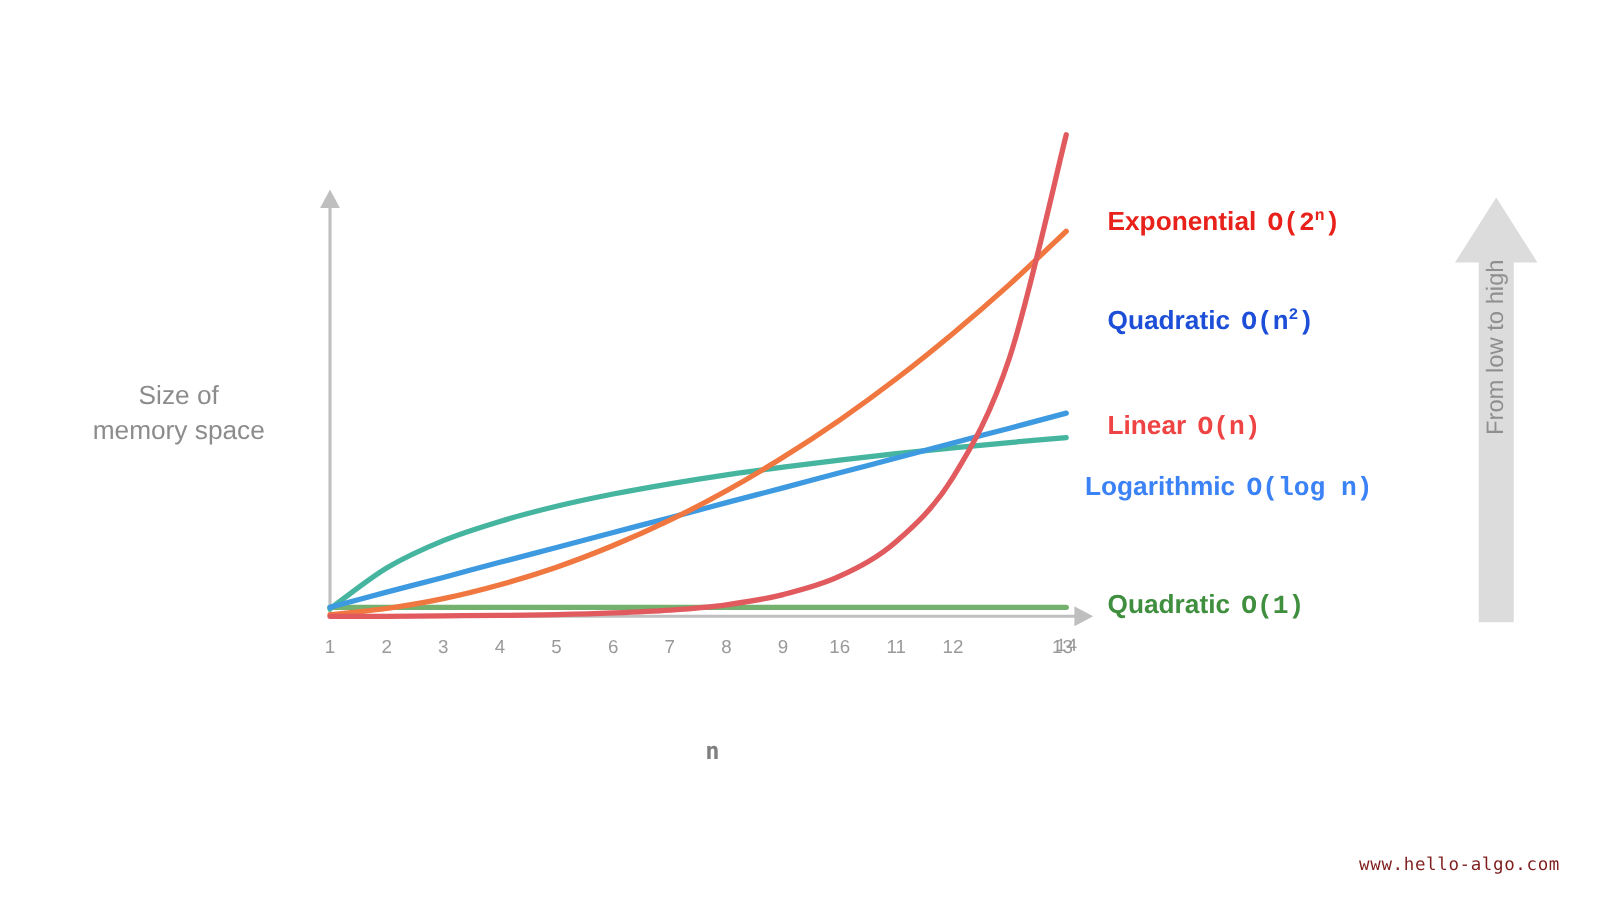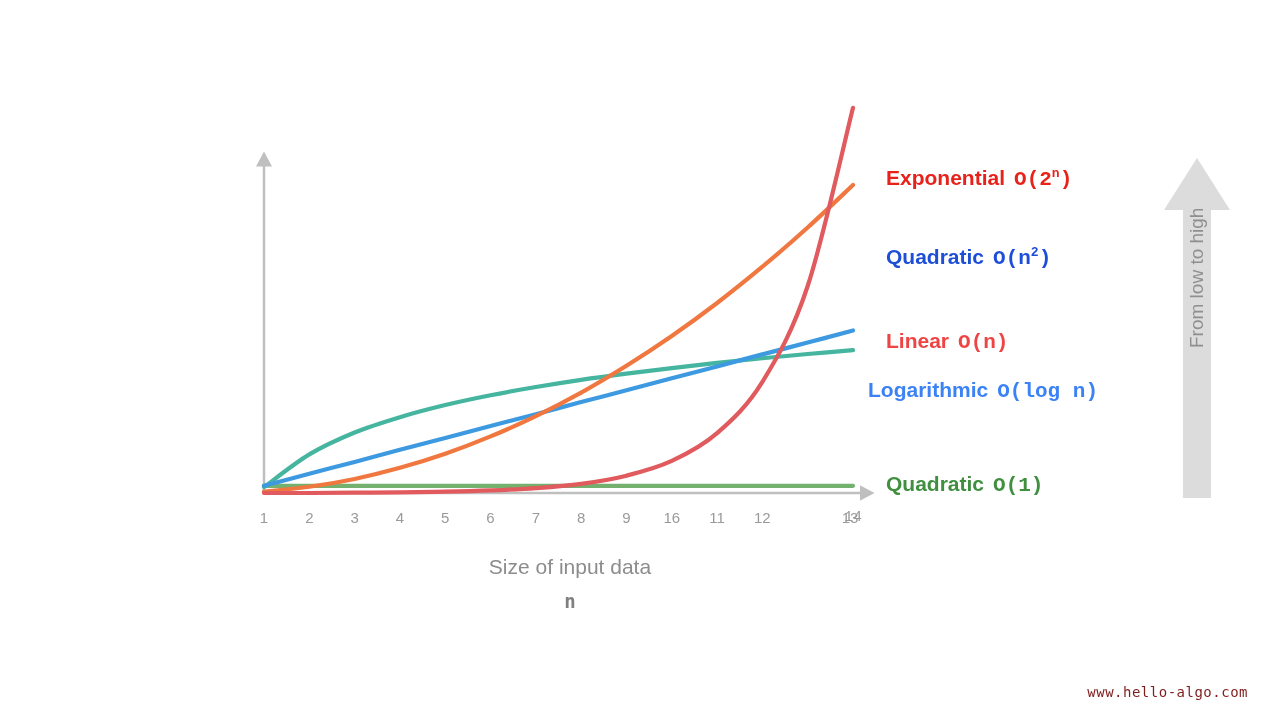--- a/index.html
+++ b/index.html
@@ -141,21 +141,21 @@
 
     <g id="series-group">
         <path d="M264.00,485.81 C271.55,485.81 294.21,485.81 309.31,485.81 C324.41,485.81 339.51,485.81 354.62,485.81 C369.72,485.81 384.82,485.81 399.92,485.81 C415.03,485.81 430.13,485.81 445.23,485.81 C460.33,485.81 475.44,485.81 490.54,485.81 C505.64,485.81 520.74,485.81 535.85,485.81 C550.95,485.81 566.05,485.81 581.15,485.81 C596.26,485.81 611.36,485.81 626.46,485.81 C641.56,485.81 656.67,485.81 671.77,485.81 C686.87,485.81 701.97,485.81 717.08,485.81 C732.18,485.81 747.28,485.81 762.38,485.81 C777.49,485.81 792.59,485.81 807.69,485.81 C822.79,485.81 845.45,485.81 853.00,485.81" fill="none" stroke="#74b06e" stroke-width="4.2" stroke-linecap="round" stroke-linejoin="round"></path>
         <path d="M264.00,487.11 C271.55,481.66 294.21,463.52 309.31,454.41 C324.41,445.31 339.51,438.72 354.62,432.50 C369.72,426.29 384.82,421.71 399.92,417.14 C415.03,412.56 430.13,408.69 445.23,405.04 C460.33,401.39 475.44,398.22 490.54,395.23 C505.64,392.23 520.74,389.61 535.85,387.05 C550.95,384.49 566.05,382.09 581.15,379.86 C596.26,377.62 611.36,375.61 626.46,373.64 C641.56,371.68 656.67,369.88 671.77,368.09 C686.87,366.29 701.97,364.49 717.08,362.85 C732.18,361.22 747.28,359.75 762.38,358.28 C777.49,356.80 792.59,355.39 807.69,354.02 C822.79,352.66 845.45,350.75 853.00,350.10" fill="none" stroke="#45b5a0" stroke-width="4.2" stroke-linecap="round" stroke-linejoin="round"></path>
         <path d="M264.00,485.81 C271.55,483.79 294.21,477.69 309.31,473.71 C324.41,469.73 339.51,465.91 354.62,461.94 C369.72,457.96 384.82,453.81 399.92,449.84 C415.03,445.86 430.13,442.04 445.23,438.06 C460.33,434.09 475.44,429.94 490.54,425.97 C505.64,421.99 520.74,418.17 535.85,414.19 C550.95,410.21 566.05,406.07 581.15,402.09 C596.26,398.12 611.36,394.30 626.46,390.32 C641.56,386.34 656.67,382.20 671.77,378.22 C686.87,374.24 701.97,370.43 717.08,366.45 C732.18,362.47 747.28,358.33 762.38,354.35 C777.49,350.37 792.59,346.56 807.69,342.58 C822.79,338.60 845.45,332.50 853.00,330.48" fill="none" stroke="#3d9ae0" stroke-width="4.2" stroke-linecap="round" stroke-linejoin="round"></path>
         <path d="M264.00,491.69 C271.55,490.87 294.21,488.91 309.31,486.79 C324.41,484.66 339.51,482.10 354.62,478.94 C369.72,475.78 384.82,472.02 399.92,467.82 C415.03,463.62 430.13,458.99 445.23,453.76 C460.33,448.53 475.44,442.70 490.54,436.43 C505.64,430.16 520.74,423.46 535.85,416.15 C550.95,408.85 566.05,401.00 581.15,392.61 C596.26,384.22 611.36,375.23 626.46,365.80 C641.56,356.37 656.67,346.50 671.77,336.04 C686.87,325.58 701.97,314.57 717.08,303.01 C732.18,291.46 747.28,279.31 762.38,266.72 C777.49,254.13 792.59,241.10 807.69,227.48 C822.79,213.85 845.45,192.05 853.00,184.97" fill="none" stroke="#f07840" stroke-width="4.2" stroke-linecap="round" stroke-linejoin="round"></path>
         <path d="M264.00,493.00 C271.55,493.00 294.21,493.05 309.31,493.00 C324.41,492.95 339.51,492.78 354.62,492.67 C369.72,492.56 384.82,492.51 399.92,492.35 C415.03,492.18 430.13,492.02 445.23,491.69 C460.33,491.37 475.44,490.98 490.54,490.38 C505.64,489.78 520.74,489.19 535.85,488.10 C550.95,487.00 566.05,485.92 581.15,483.84 C596.26,481.77 611.36,479.48 626.46,475.67 C641.56,471.85 656.67,468.04 671.77,460.95 C686.87,453.87 701.97,446.35 717.08,433.16 C732.18,419.97 747.28,406.34 762.38,381.82 C777.49,357.30 792.59,331.68 807.69,286.01 C822.79,240.34 845.45,137.50 853.00,107.79" fill="none" stroke="#e05a5e" stroke-width="4.2" stroke-linecap="round" stroke-linejoin="round"></path>
       </g>
   </svg>
 
-  <div class="axis-title" id="xlabel">Size of input data</div>
+  <div class="axis-title" id="ylabel">Size of<br>memory space</div>
   <div id="xlabel-var">n</div>
 
   <div id="xticks">
       <div class="tick" style="left: 264px;">1</div>
       <div class="tick" style="left: 309.308px;">2</div>
       <div class="tick" style="left: 354.615px;">3</div>
       <div class="tick" style="left: 399.923px;">4</div>
       <div class="tick" style="left: 445.231px;">5</div>
       <div class="tick" style="left: 490.538px;">6</div>
       <div class="tick" style="left: 535.846px;">7</div>

